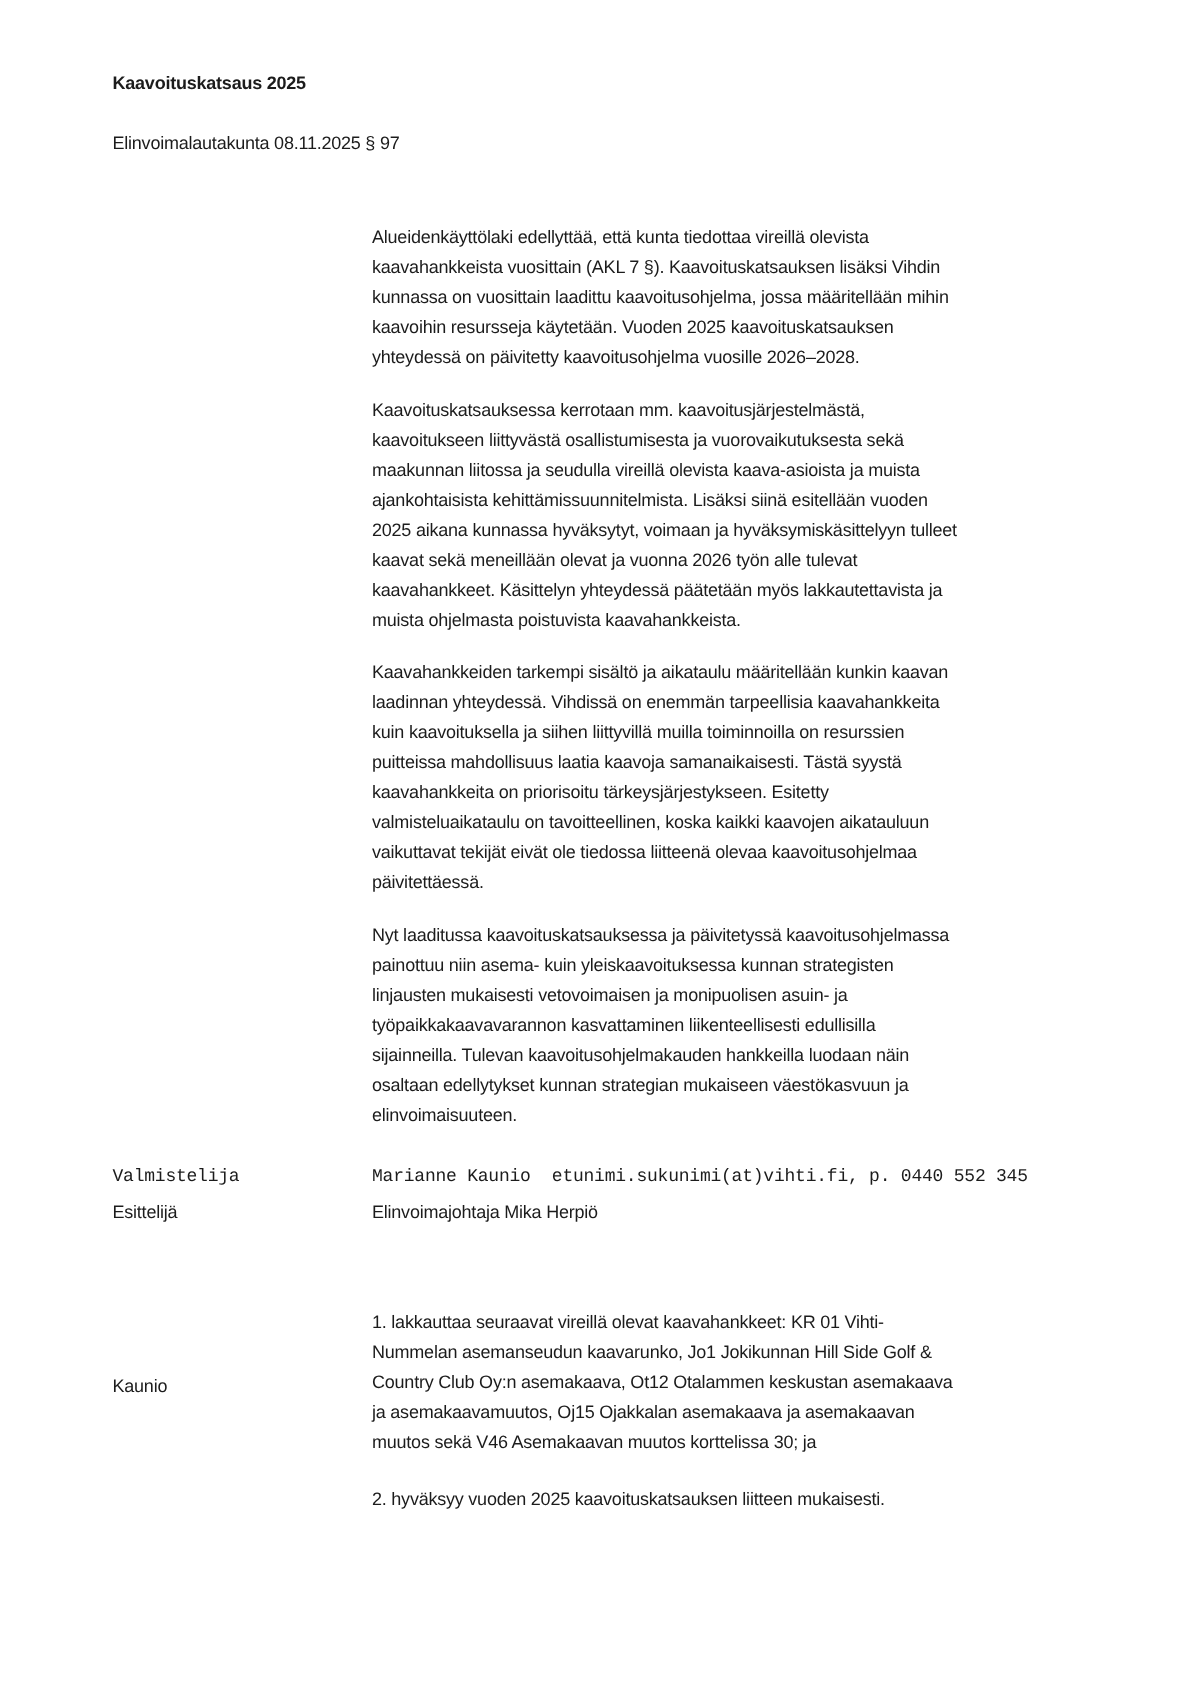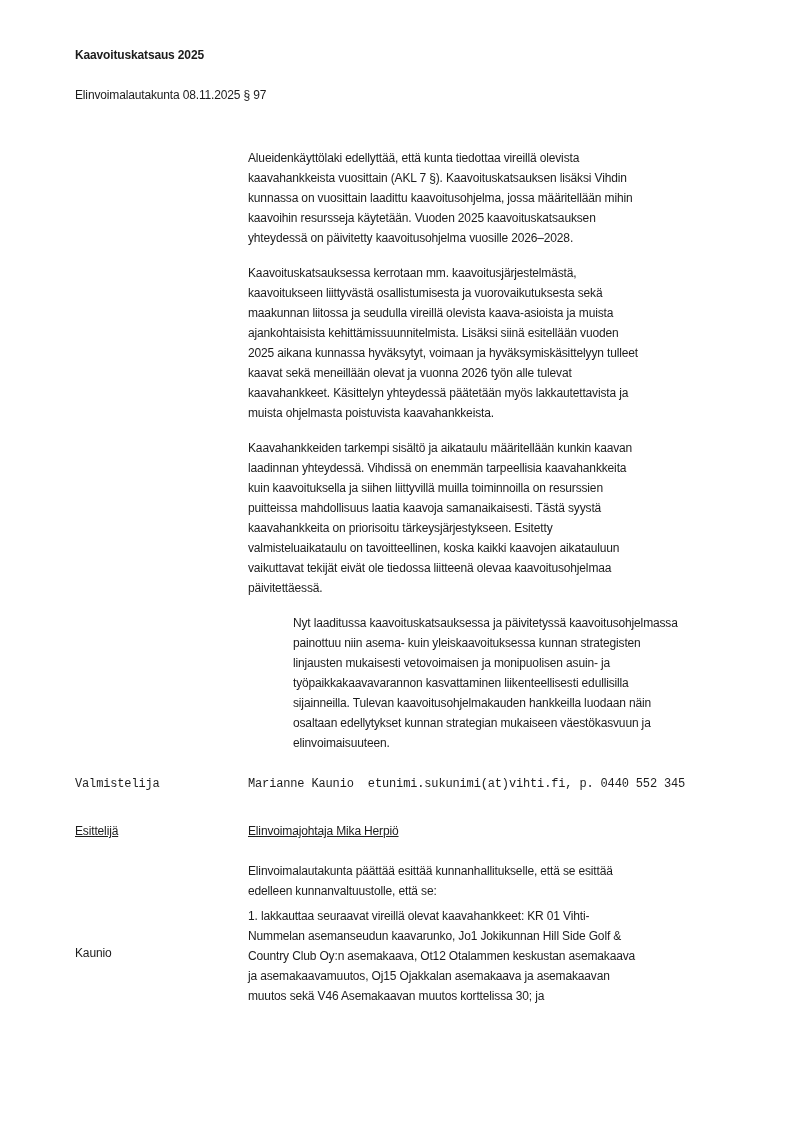--- a/index.html
+++ b/index.html
@@ -30,26 +30,26 @@
   .row-label {
     flex: 0 0 173px;
     width: 173px;
     white-space: pre;
   }
   .row-value { flex: 1 1 auto; min-width: 0; }
   .para {
     margin: 0 0 15px 0;
     white-space: pre;
   }
-  .para:last-child { margin-bottom: 0; margin-left: 45px; }
+  .para:last-child { margin-bottom: 0; }
   .single-line { white-space: pre; }
   .row-valmistelija { margin-top: 21px; font-family: Liberation Mono, monospace; }
-  .row-esittelija  { margin-top: 27px; text-decoration: underline; }
+  .row-esittelija  { margin-top: 4px; }
   .row-ehdotus     { margin-top: 20px; }
-  .proposal-item-1 { margin-top: 5px; white-space: pre; margin-bottom: 0; }
+  .proposal-item-1 { margin-top: 33px; white-space: pre; margin-bottom: 0; }
   .proposal-item-2 { margin-top: 18px; white-space: pre; margin-bottom: 0; }
 </style>
 </head>
 <body>
 
 <div class="page">
 
   <div class="doc-title">Kaavoituskatsaus 2025</div>
 
   <div class="doc-subtitle">Elinvoimalautakunta 08.11.2025 § 97</div>
@@ -70,19 +70,18 @@
   </div>
 
   <div class="row row-esittelija">
     <div class="row-label">Esittelijä</div>
     <div class="row-value single-line">Elinvoimajohtaja Mika Herpiö</div>
   </div>
 
   <div class="row row-ehdotus">
     <div class="row-label">Kaunio</div>
     <div class="row-value">
-      <p class="para" style="margin-bottom:0">Elinvoimalautakunta päättää esittää kunnanhallitukselle, että se esittää<br>edelleen kunnanvaltuustolle, että se:</p>
       <p class="para proposal-item-1">1. lakkauttaa seuraavat vireillä olevat kaavahankkeet: KR 01 Vihti-<br>Nummelan asemanseudun kaavarunko, Jo1 Jokikunnan Hill Side Golf &amp;<br>Country Club Oy:n asemakaava, Ot12 Otalammen keskustan asemakaava<br>ja asemakaavamuutos, Oj15 Ojakkalan asemakaava ja asemakaavan<br>muutos sekä V46 Asemakaavan muutos korttelissa 30; ja</p>
       <p class="para proposal-item-2">2. hyväksyy vuoden 2025 kaavoituskatsauksen liitteen mukaisesti.</p>
     </div>
   </div>
 
 </div>
 
 </body></html>

